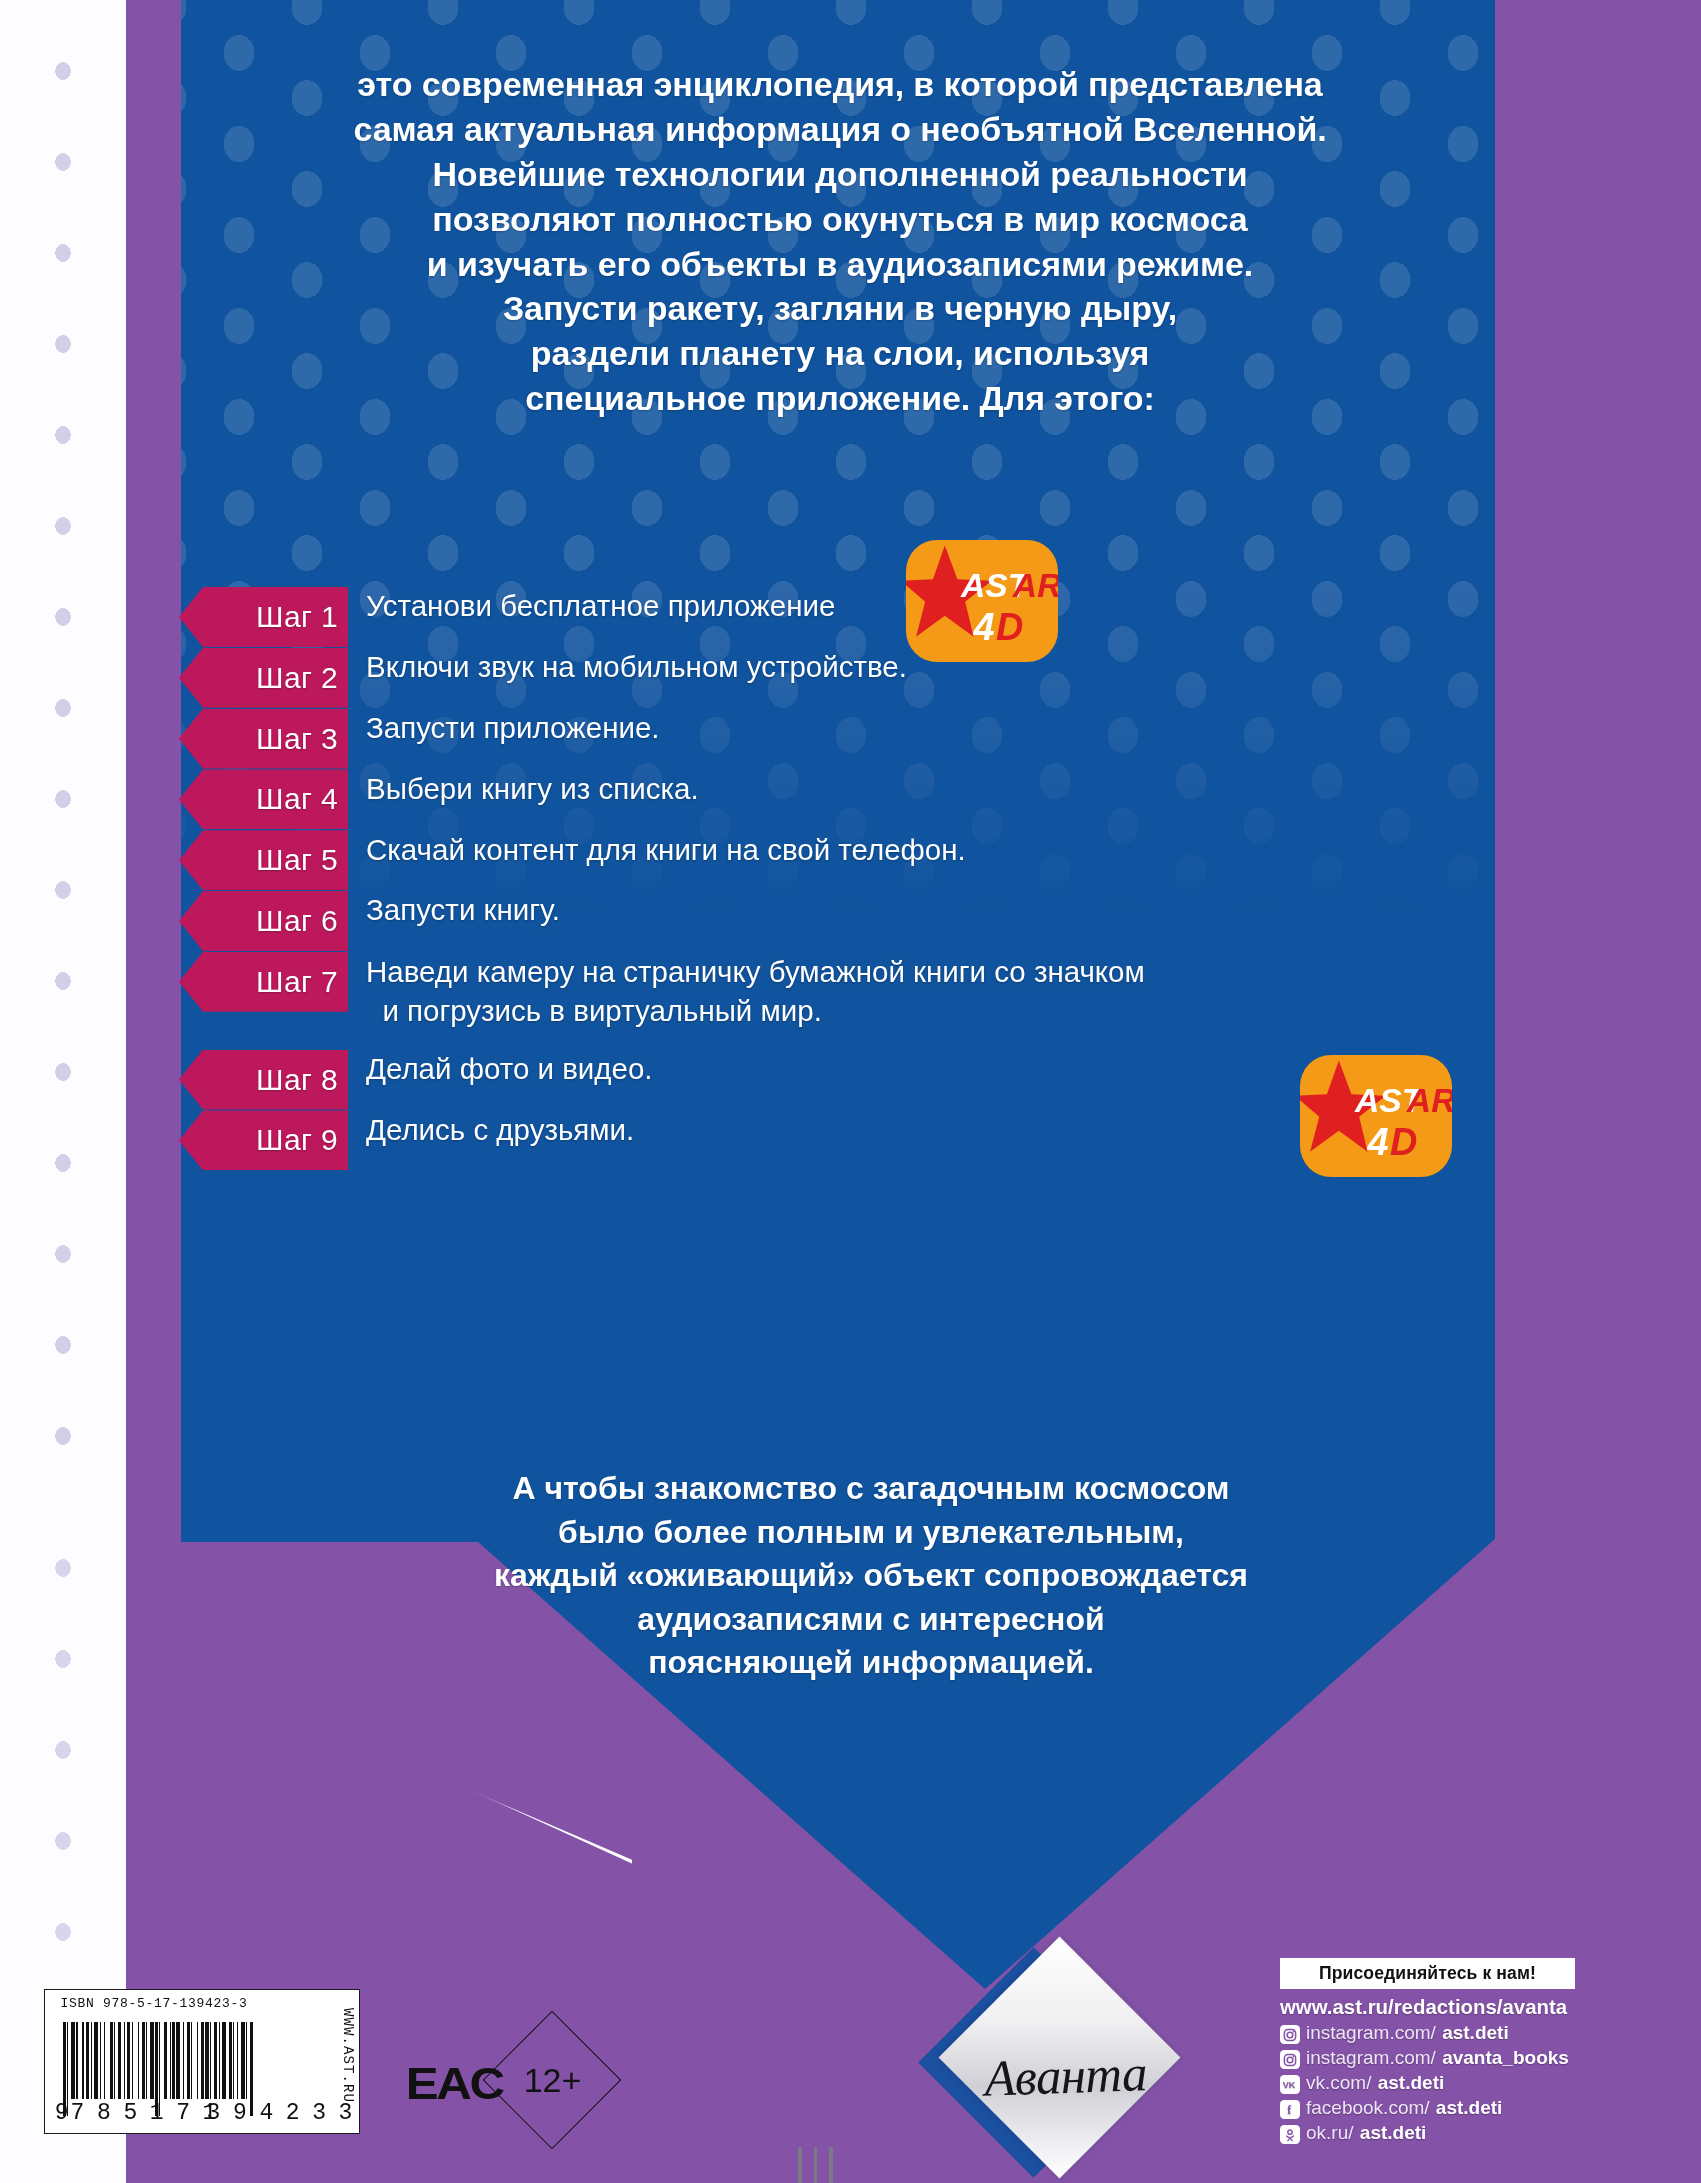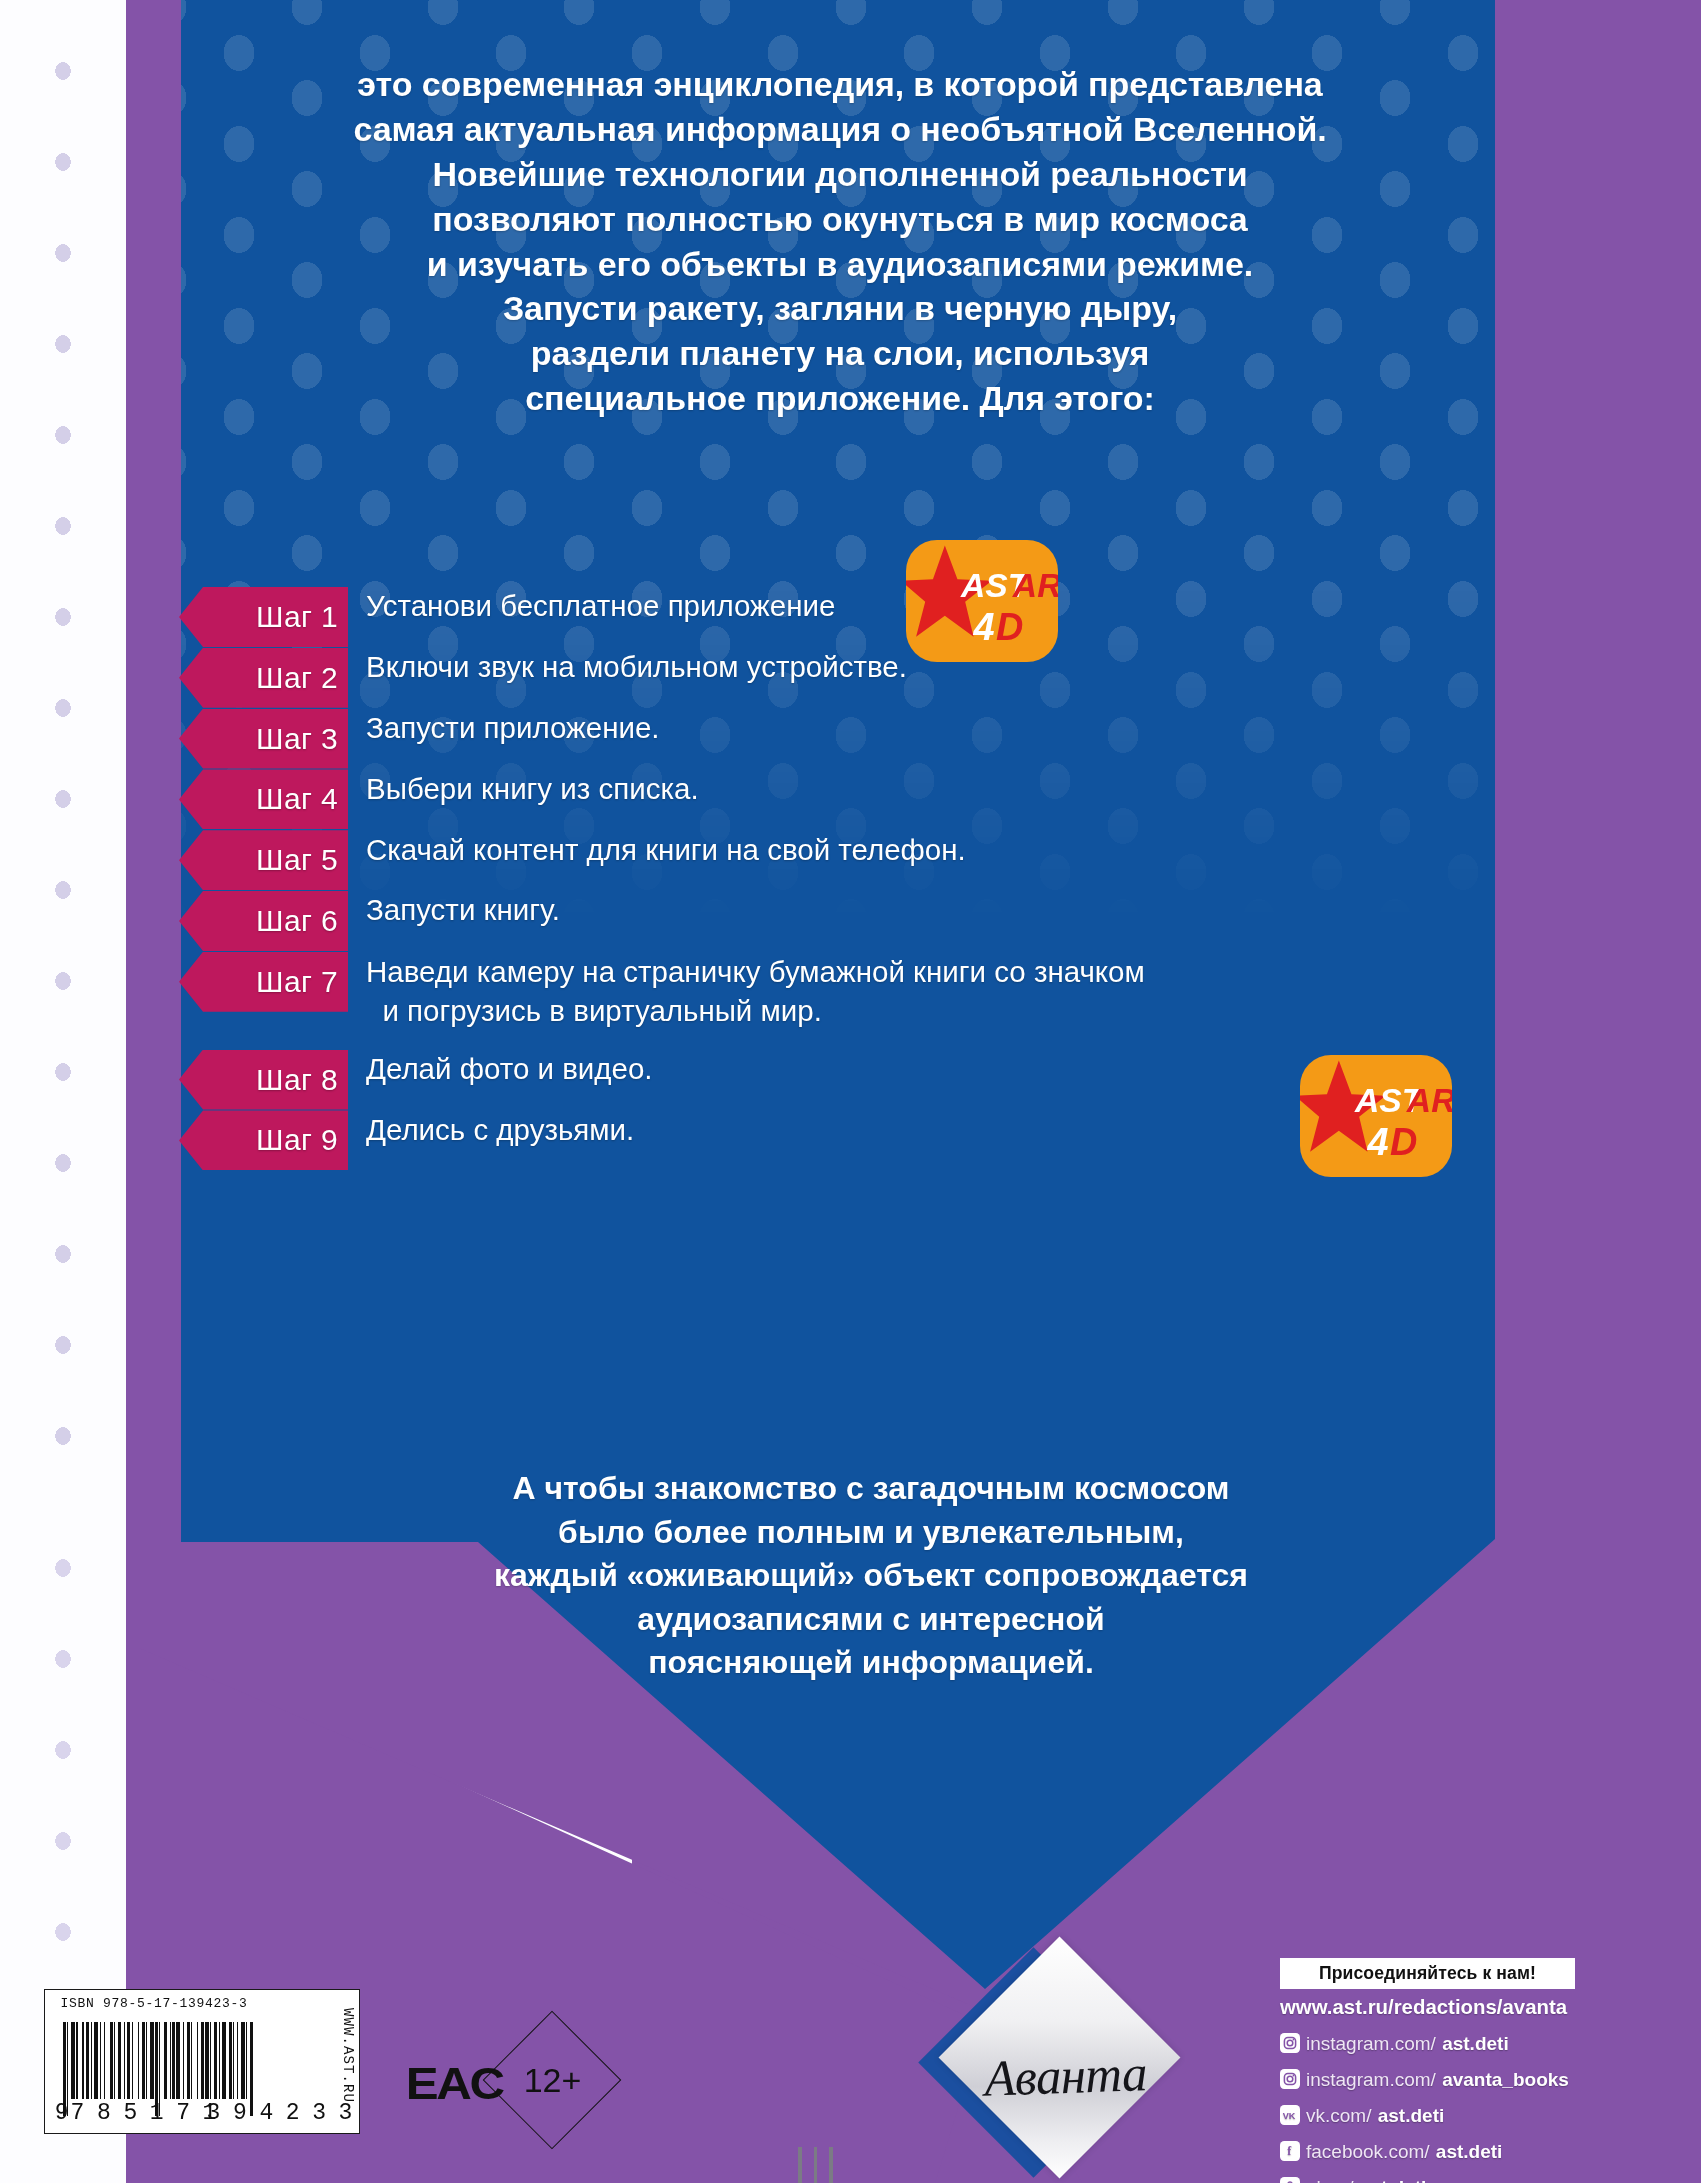--- a/index.html
+++ b/index.html
@@ -237,22 +237,22 @@
     width:295px;
     letter-spacing:0.1px;
   }
   .social-main{
     margin-top:7px;
     color:#ffffff;font-size:20.4px;font-weight:bold;
     text-shadow:0 0.7px 1.4px rgba(0,0,0,0.3);
     white-space:nowrap;
   }
   .social-row{
-    display:flex;align-items:flex-start;gap:6.3px;
-    margin-top:14px;color:#efe6f5;font-size:19px;
+    display:flex;align-items:flex-end;gap:6.3px;
+    margin-top:3px;color:#efe6f5;font-size:19px;
     text-shadow:0 0.7px 1.4px rgba(0,0,0,0.3);
     white-space:nowrap;
   }
   .social-row b{color:#ffffff;}
   .sico{
     width:19.7px;height:19.7px;flex:0 0 19.7px;
     background:#ffffff;border-radius:4.2px;
     display:flex;align-items:center;justify-content:center;
     color:#8453a8;font-size:13.4px;font-weight:bold;
     font-family:"Liberation Sans",sans-serif;

